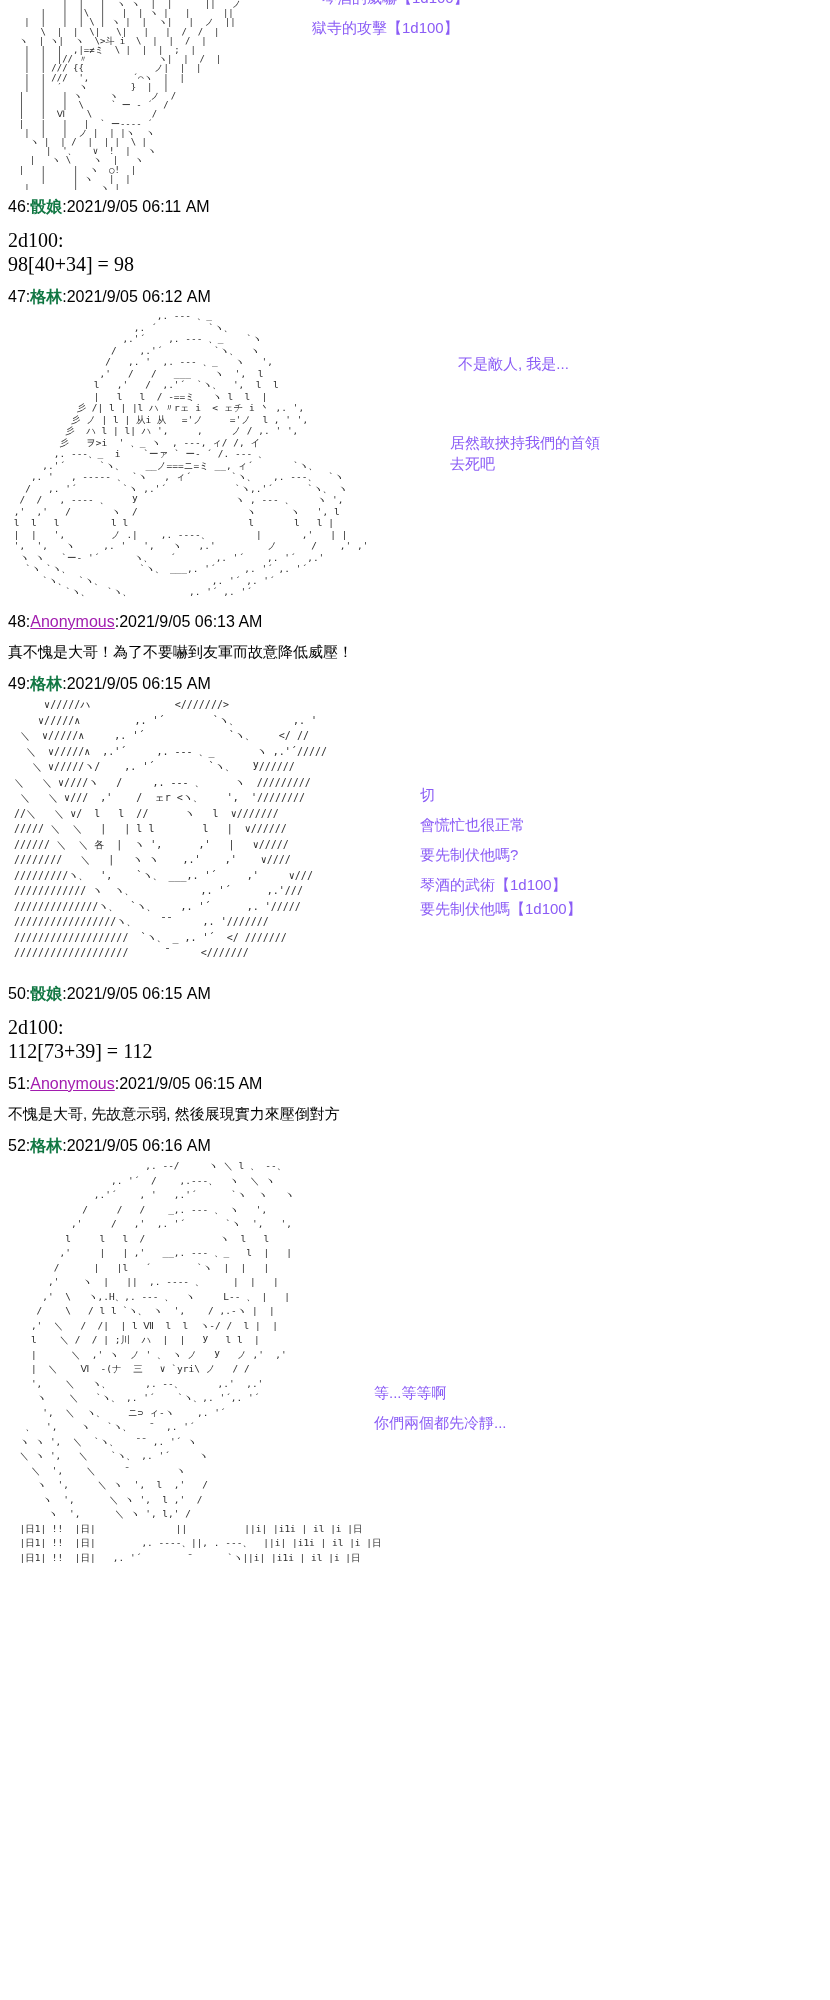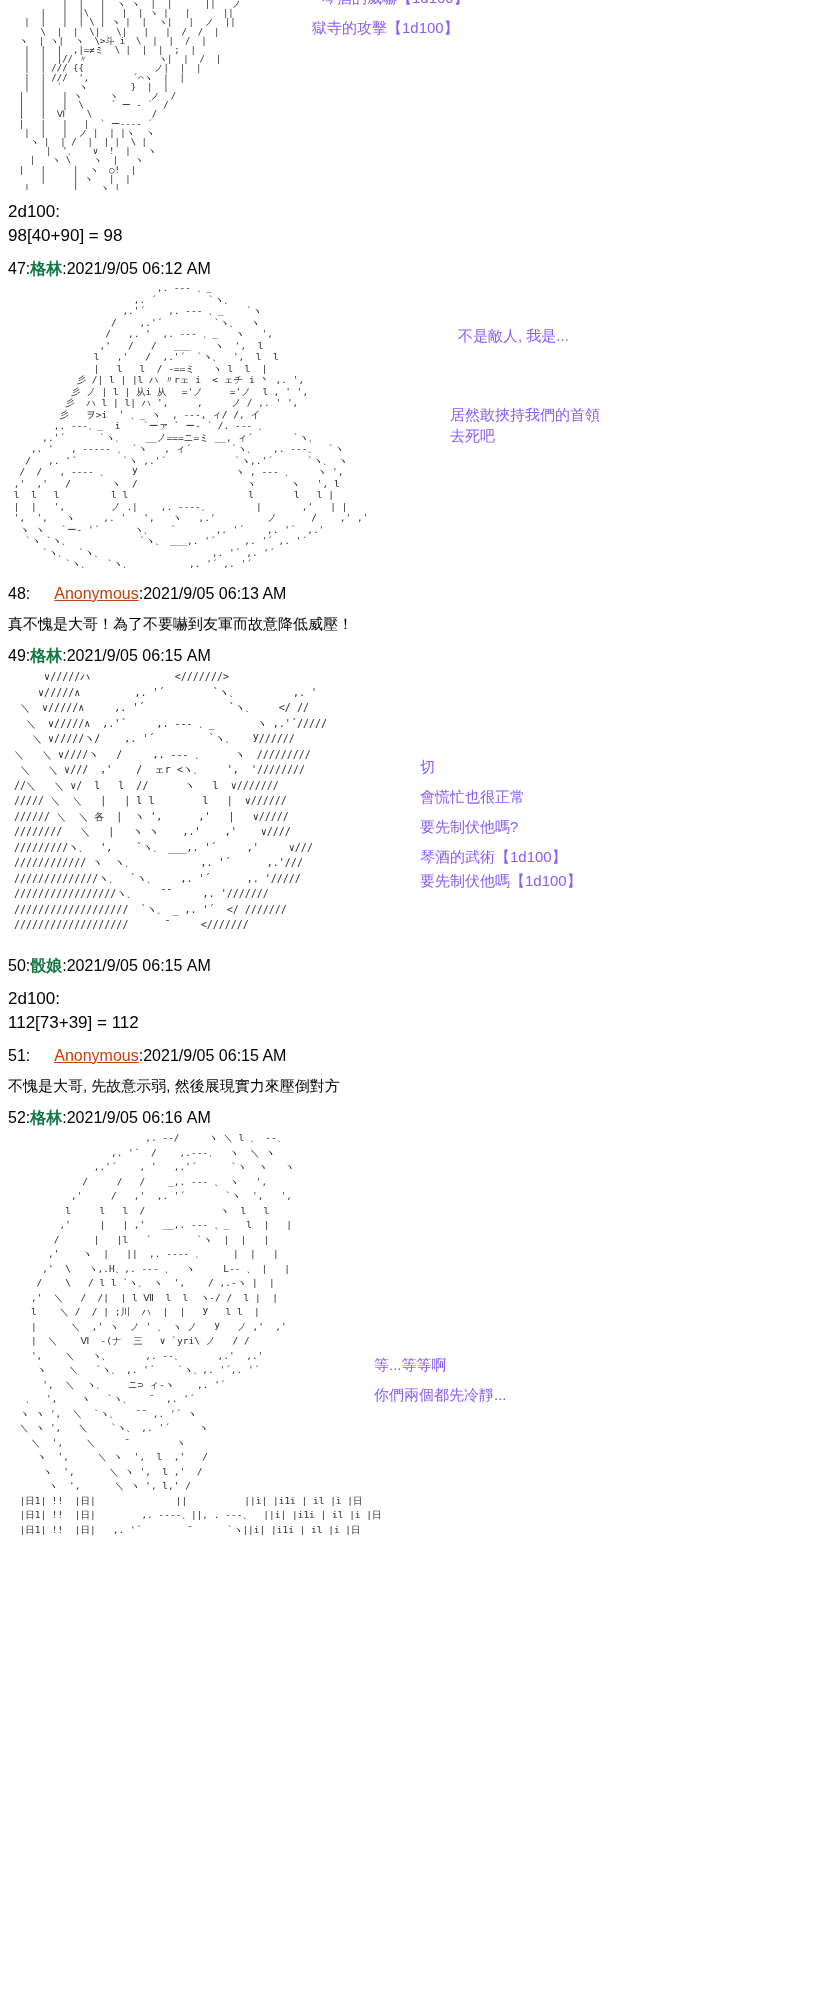--- a/index.html
+++ b/index.html
@@ -29,36 +29,36 @@
     white-space: nowrap;
   }
   .post-num {
     color: #000000;
   }
   .name-green {
     color: #117743;
     font-weight: bold;
   }
   .name-anon {
-    color: #c2410c;
+    color: #a21caf;
     text-decoration: underline;
-    margin-left: 24px;
   }
   .post-date {
     color: #000000;
   }
   .post-body {
     font-size: 15px;
     line-height: 26px;
     margin: 6px 0 8px 0;
   }
   .dice-body {
-    font-size: 17px;
+    font-size: 20px;
     line-height: 24px;
     margin: 10px 0 10px 0;
+    font-family: Liberation Serif, serif;
   }
   .aa-wrap {
     position: relative;
     width: 100%;
     overflow: hidden;
   }
   pre.aa {
     font-family: "DejaVu Sans Mono", monospace;
     font-size: 9px;
     line-height: 9.2px;
@@ -106,23 +106,26 @@
   |   |     |  ヽ  ○!  |
       |     | ヽ   |  |
    |        |    ヽ |
            |       |</pre>
       <div class="bubble" style="left:314px; top:-16px;">琴酒的威嚇【1d100】</div>
       <div class="bubble" style="left:304px; top:14px;">獄寺的攻擊【1d100】</div>
     </div>
   </div>
 
   <div class="post">
+    <div class="post-header">
+      <span class="post-num">46:</span><span class="name-green">骰娘</span><span>:</span><span class="post-date">2021/9/05 06:11 AM</span>
+    </div>
     <div class="dice-body">
       <div>2d100:</div>
-      <div>98[40+90] = 98</div>
+      <div>98[40+34] = 98</div>
     </div>
   </div>
 
   <div class="post">
     <div class="post-header">
       <span class="post-num">47:</span><span class="name-green">格林</span><span>:</span><span class="post-date">2021/9/05 06:12 AM</span>
     </div>
     <div class="aa-wrap" style="height:295px;">
       <pre class="aa" style="margin-left:0px; font-size:9.5px; line-height:11.5px;">                          ,. -‐- 、_
                       ,. ´         `ヽ、

